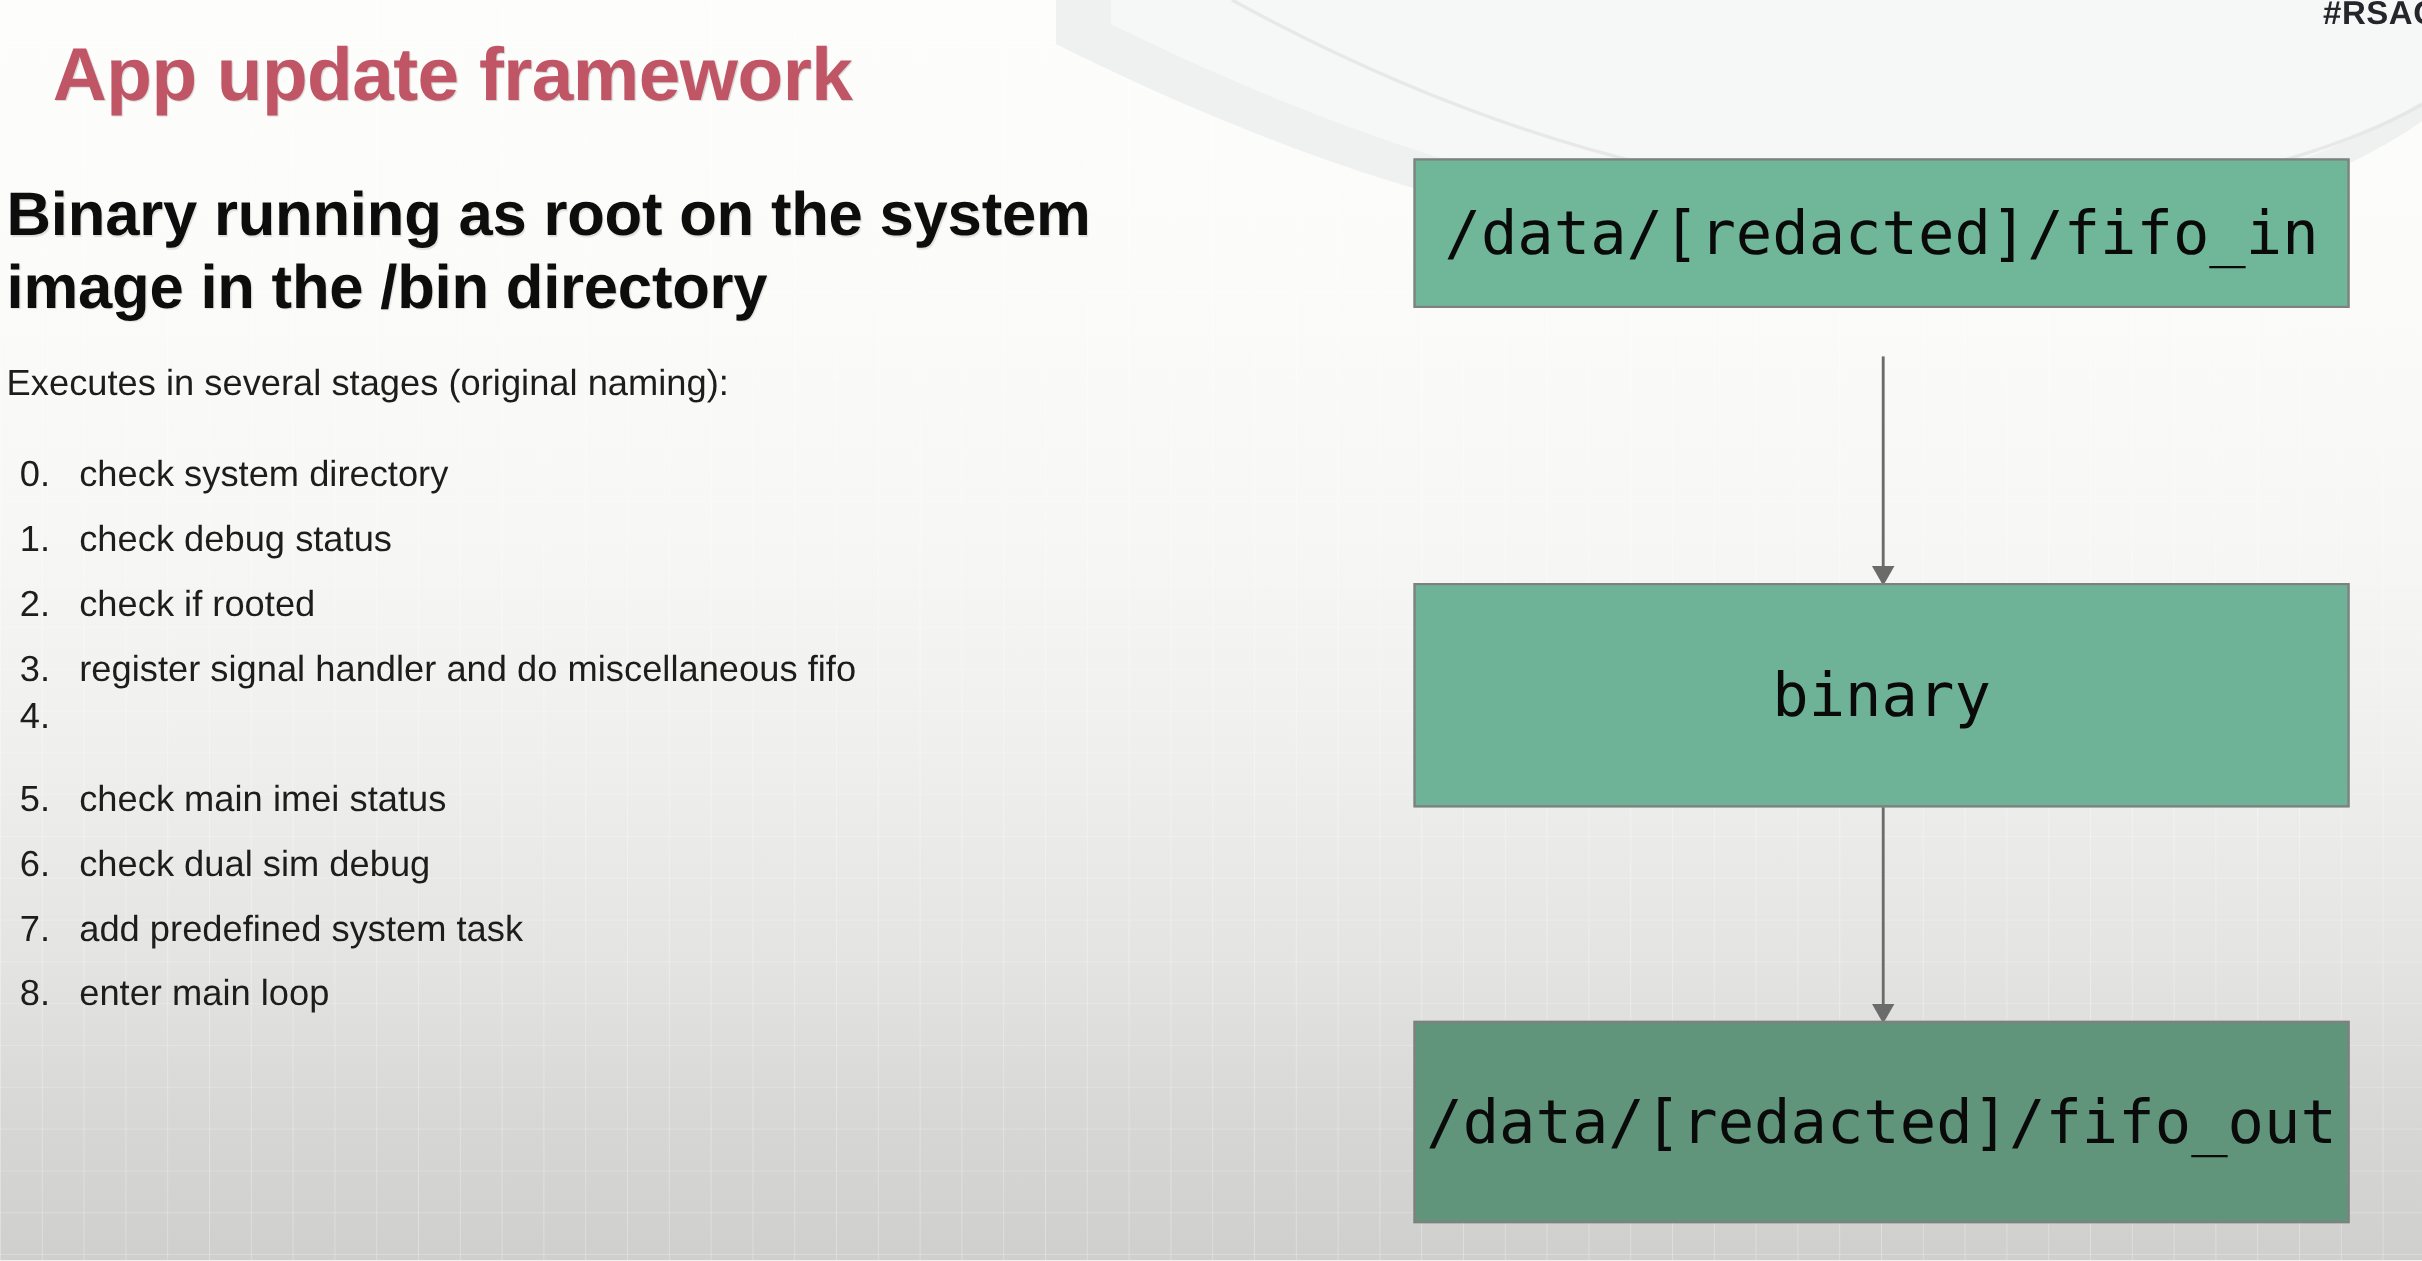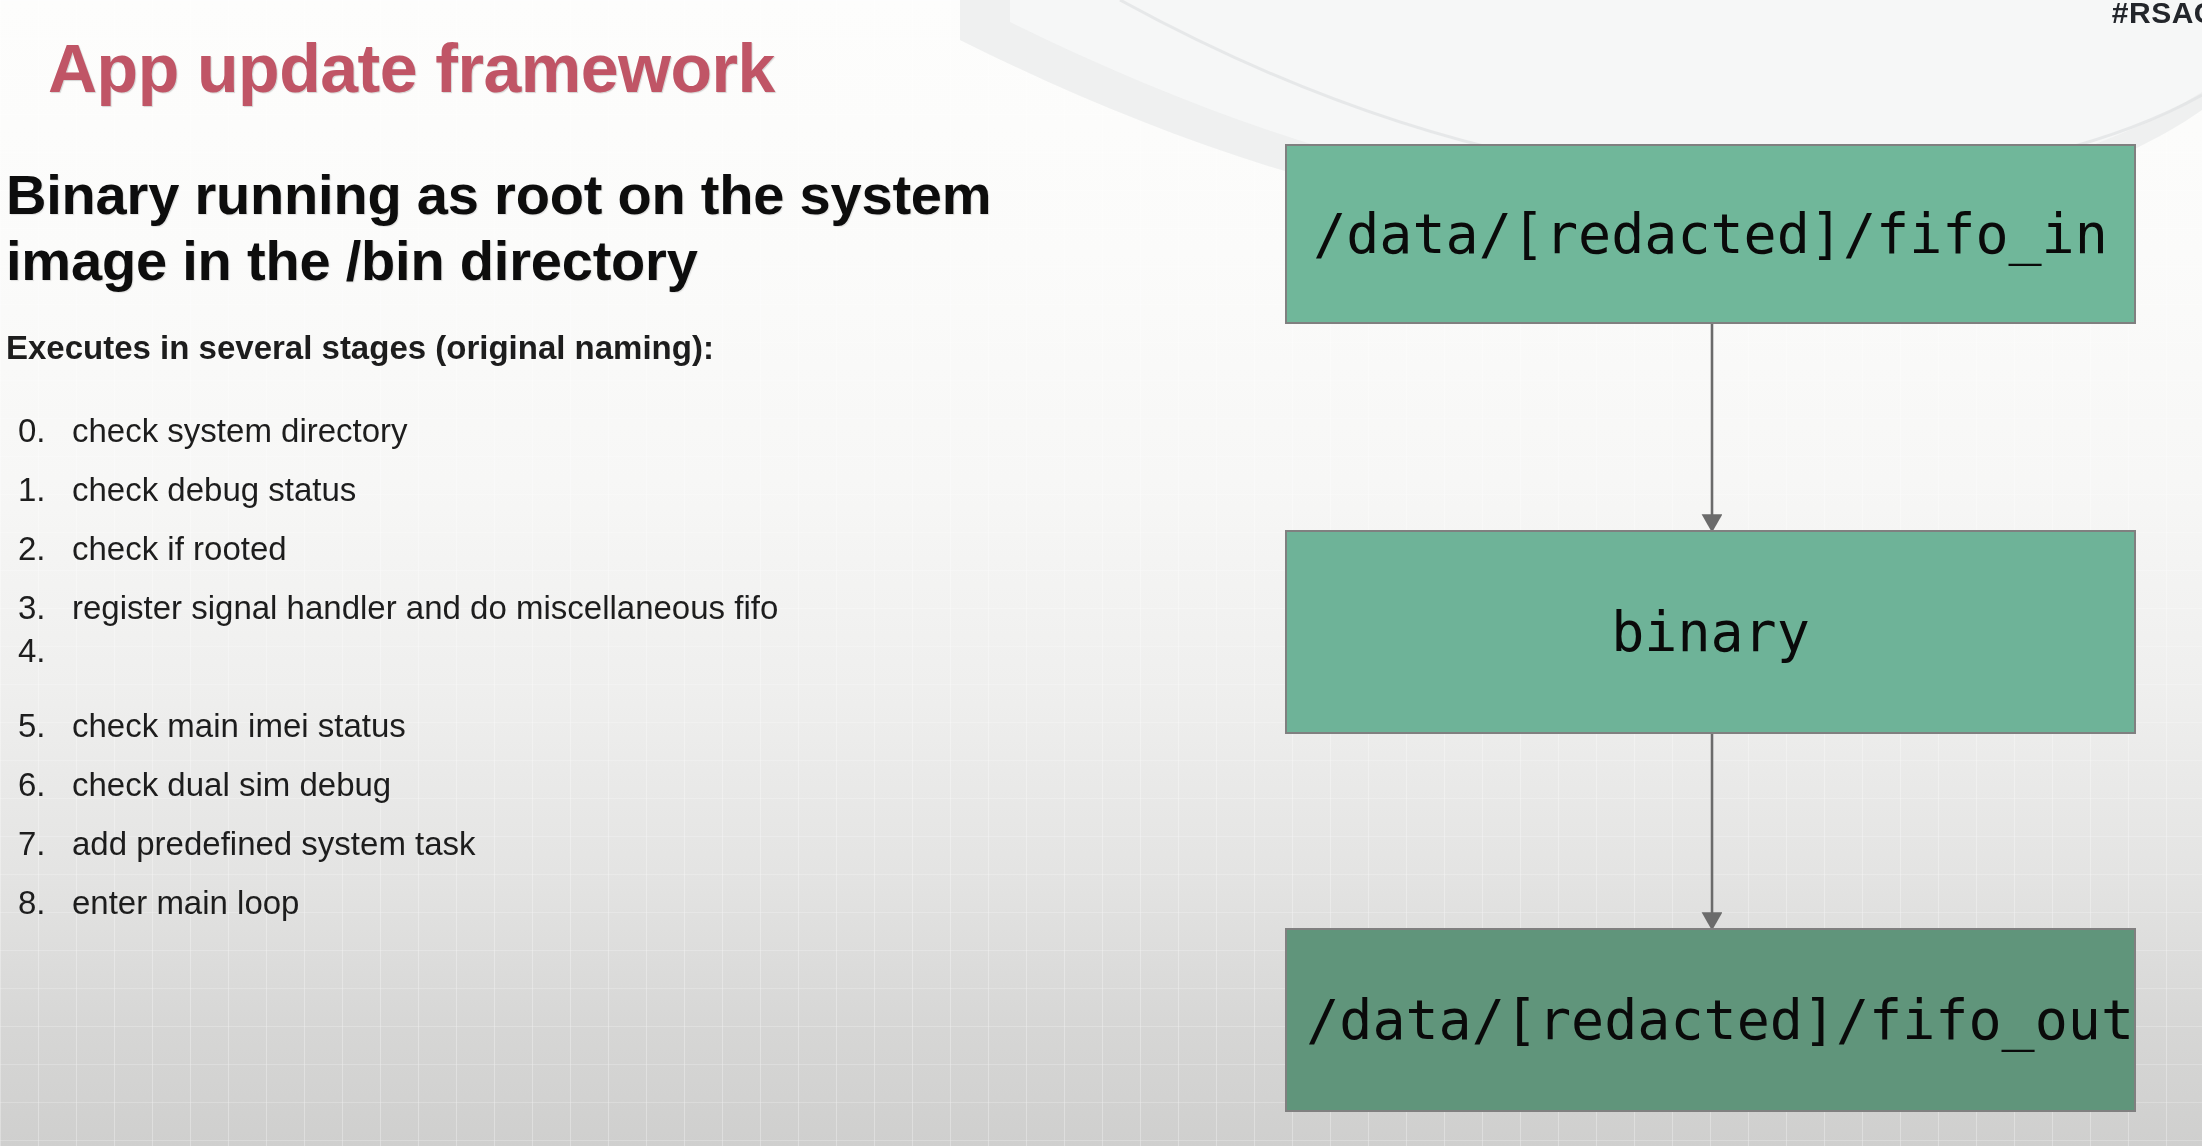--- a/index.html
+++ b/index.html
@@ -89,21 +89,21 @@
     font-weight: 700;
     color: #0d0d0d;
     line-height: 1.18;
     letter-spacing: -0.2px;
     text-shadow: 1px 1px 1px rgba(140,140,140,0.25);
   }
 
   .sub {
     margin: 34px 0 16px 6px;
     font-size: 33px;
-    font-weight: 700;
+    font-weight: 400;
     color: #1d1d1d;
     line-height: 1.2;
   }
 
   .steps {
     list-style: none;
     margin: 28px 0 0 0;
     padding: 0;
   }
 
@@ -149,35 +149,34 @@
     align-items: center;
     justify-content: center;
     font-family: "DejaVu Sans Mono", "Liberation Mono", monospace;
     font-size: 55px;
     color: #0a0a0a;
     letter-spacing: 0px;
   }
 
   .node-in {
     top: 0px;
-    height: 180px;
+    height: 136px;
     background: #70b79a;
   }
 
   .node-mid {
     top: 386px;
     height: 204px;
     background: #6eb398;
   }
 
   .node-out {
     top: 784px;
     height: 184px;
     background: #60957b;
-    justify-content: flex-end;
   }
 
   .connector {
     position: absolute;
     left: 0;
     top: 0;
     width: 857px;
     height: 968px;
     pointer-events: none;
   }

